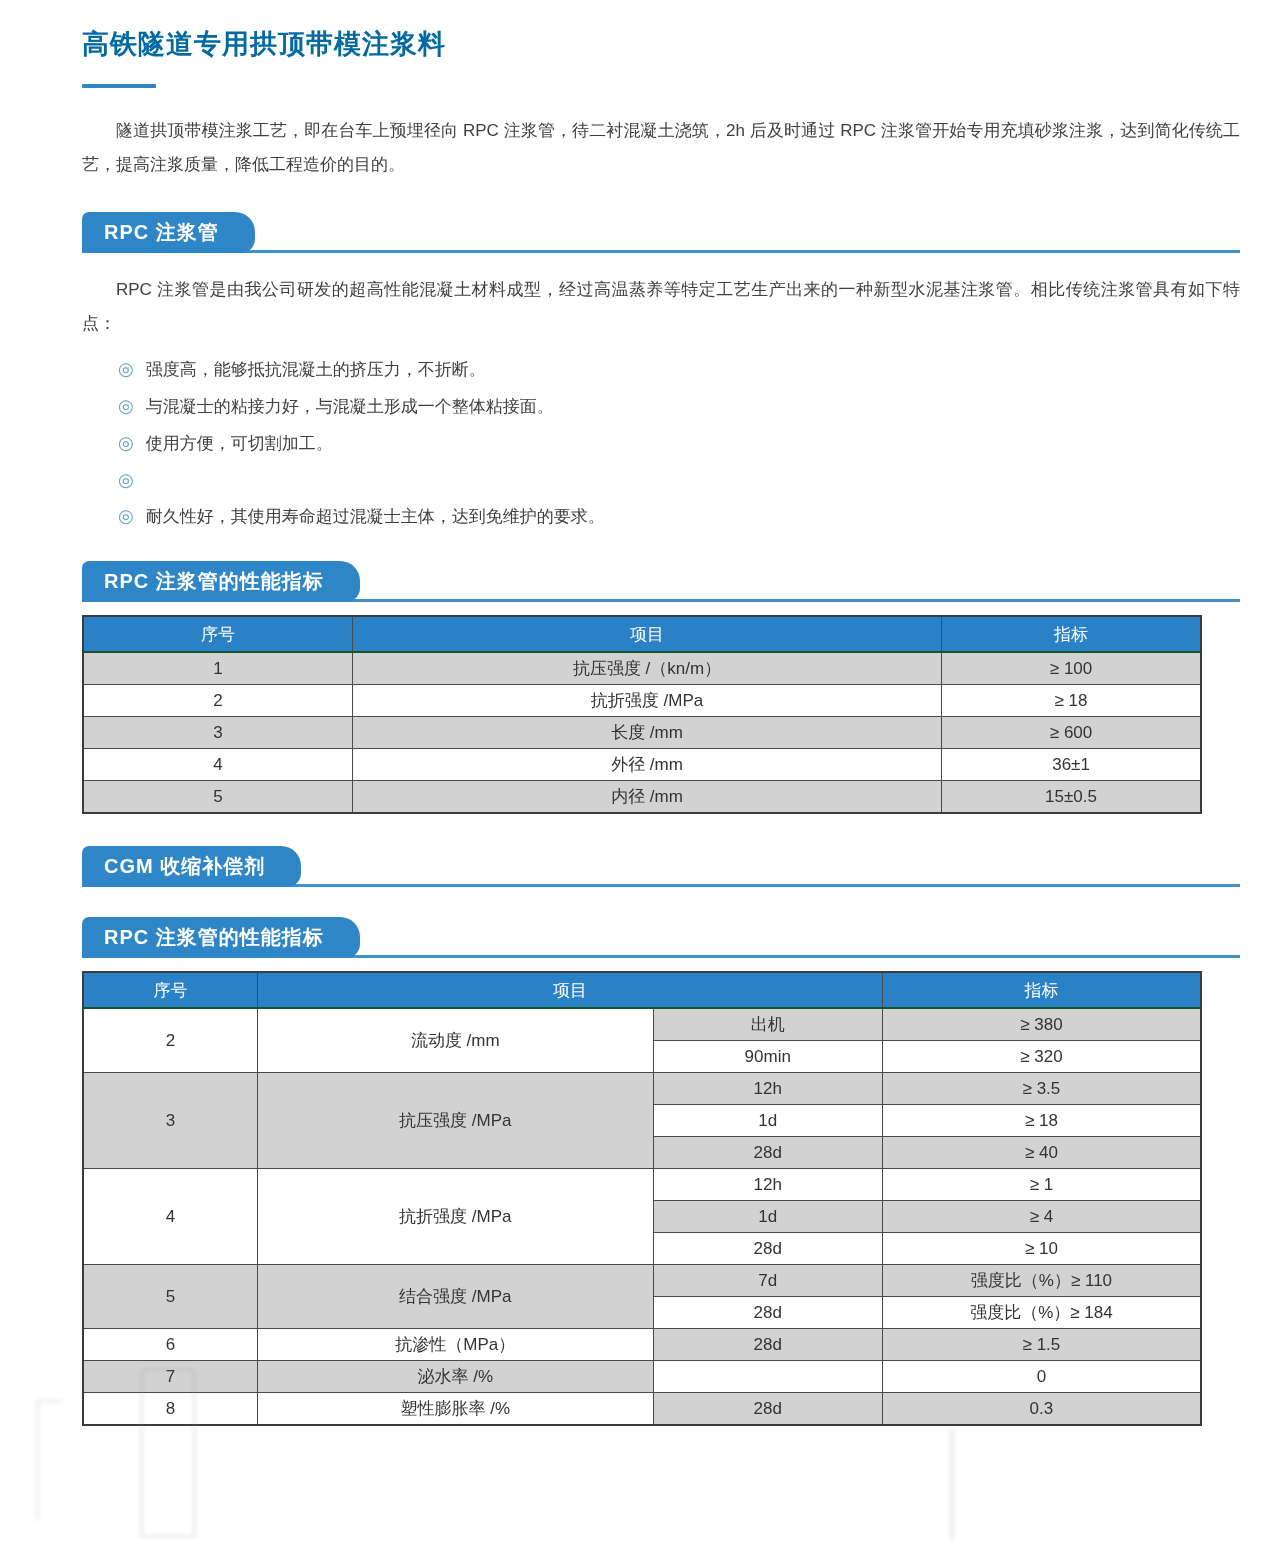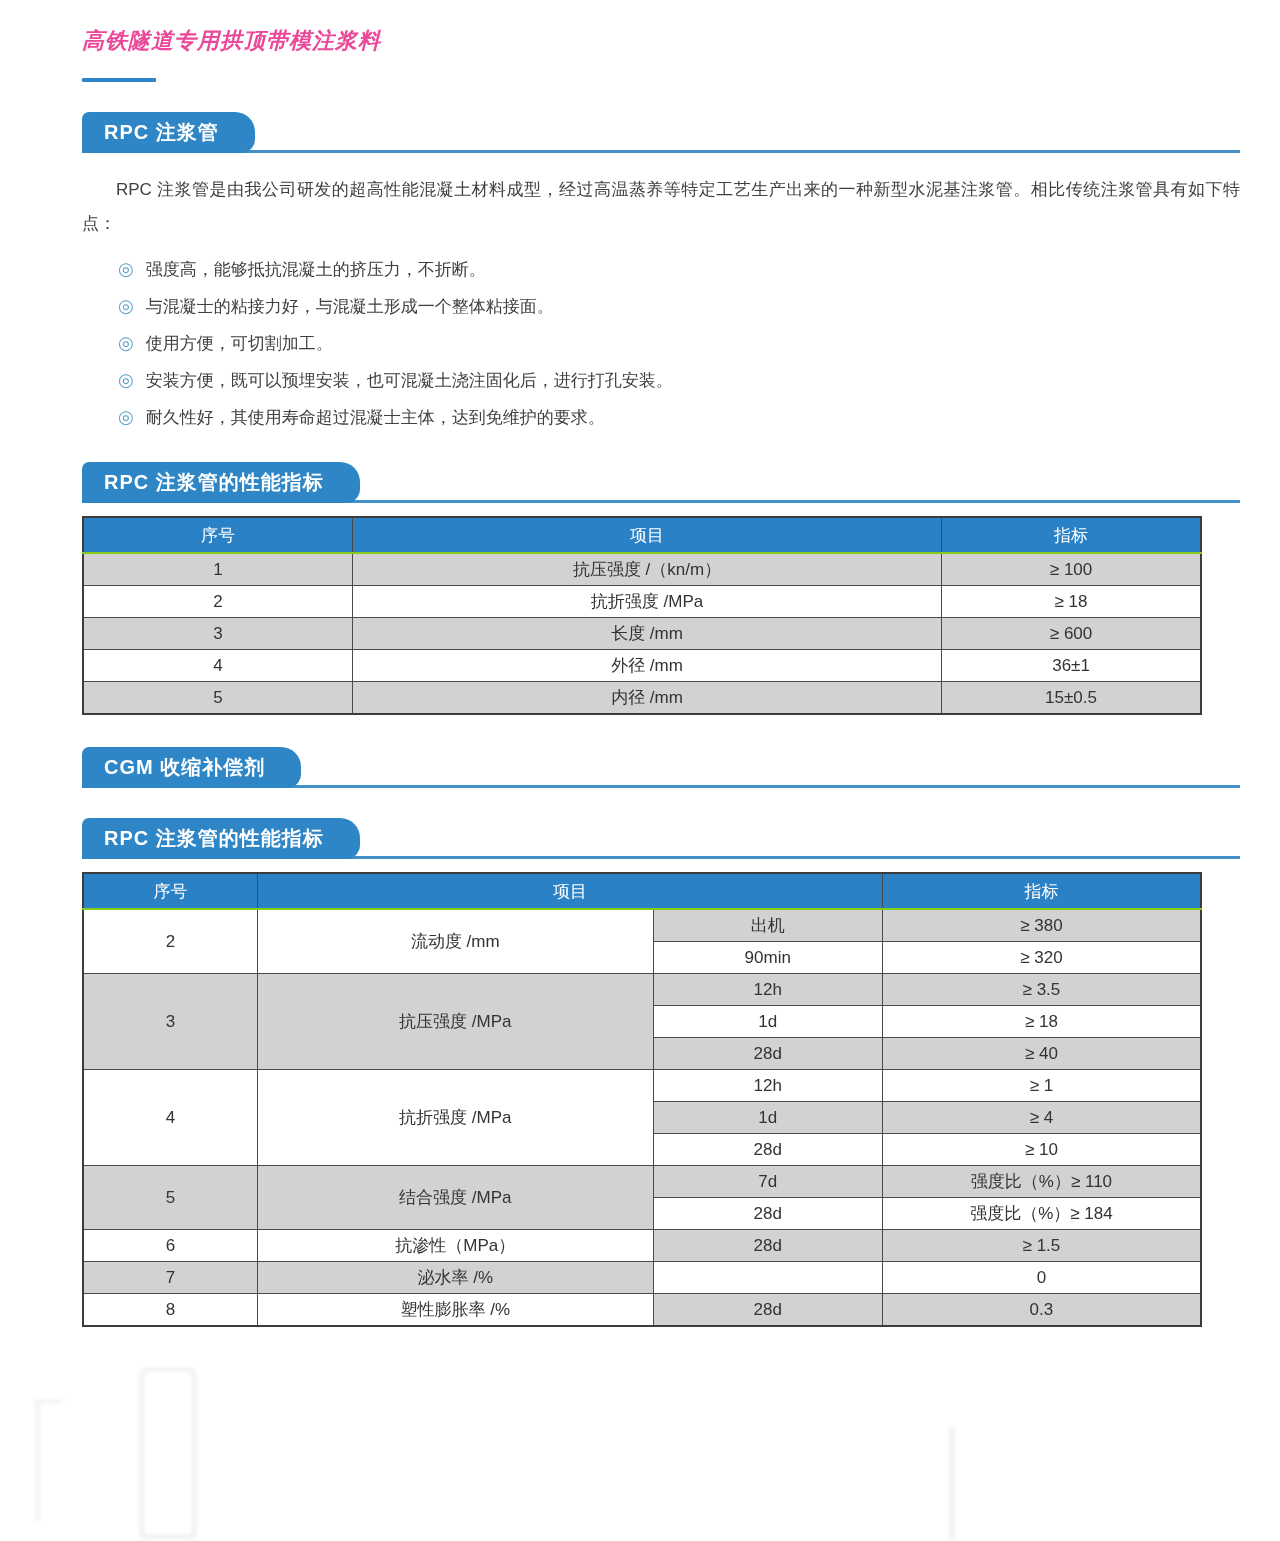--- a/index.html
+++ b/index.html
@@ -5,21 +5,21 @@
   * { margin:0; padding:0; box-sizing:border-box; }
   html,body { background:#ffffff; }
   body {
     width:1280px; min-height:1541px; position:relative; overflow:hidden;
     font-family:"Liberation Sans","DejaVu Sans",sans-serif;
     color:#3d3d3d;
   }
   .page { padding:26px 40px 0 82px; position:relative; }
 
   
-  .doc-title { font-size:22px; font-weight:bold; color:#ec4899; letter-spacing:1px;font-style:italic; }
+  .doc-title { font-size:27px; font-weight:bold; color:#0369a1; letter-spacing:1px; }
   .title-underline { width:74px; height:4px; background:#2e86c6; margin-top:22px; border-radius:1px; }
 
   
   .para { font-size:17px; line-height:34px; text-align:justify; text-indent:2em; color:#404040; }
   .intro { margin-top:26px; }
 
   
   .banner-row { position:relative; height:41px; }
   .banner-line { position:absolute; left:0; right:0; bottom:0; height:3px; background:#4090ca; }
   .banner {
@@ -34,21 +34,21 @@
   .bullets { list-style:none; margin-top:10px; }
   .bullets li { display:flex; align-items:baseline; line-height:36px; font-size:17px; color:#404040; padding-left:36px; }
   .bullet-marker { color:#5ba3c7; font-size:18px; margin-right:12px; flex:0 0 auto; }
 
   
   table { width:1120px; border-collapse:collapse; table-layout:fixed; border:2px solid #3c3c3c; }
   th, td {
     border:1px solid #4a4a4a; text-align:center; font-weight:normal;
     font-size:17px; color:#333333; padding:4px 6px; height:32px; background:#ffffff;
   }
-  thead th { background:#2b81c5; color:#ffffff; height:36px; border-bottom:2px solid #84cc16; }
+  thead th { background:#2b81c5; color:#ffffff; height:36px; border-bottom:2px solid #14532d; }
   .shade { background:#d2d2d2; }
 
   
   .artifact { position:absolute; pointer-events:none; filter:blur(2px); opacity:0.18; }
   .artifact-a { left:140px; top:1368px; width:56px; height:170px; border:3px solid #8a8a84; border-radius:8px 8px 4px 4px; }
   .artifact-b { left:950px; top:1428px; width:4px; height:112px; background:#9a9a94; }
   .artifact-c { left:36px; top:1400px; width:26px; height:120px; border-left:3px solid #9a9a94; border-top:3px solid #9a9a94; }
 
   .mt-banner1 { margin-top:30px; }
   .mt-para   { margin-top:20px; }
@@ -58,20 +58,21 @@
   .mt-banner4 { margin-top:30px; }
 </style>
 </head>
 <body>
 
 <div class="page">
 
   <h1 class="doc-title">高铁隧道专用拱顶带模注浆料</h1>
   <div class="title-underline"></div>
 
+  <p class="para intro">隧道拱顶带模注浆工艺，即在台车上预埋径向 RPC 注浆管，待二衬混凝土浇筑，2h 后及时通过 RPC 注浆管开始专用充填砂浆注浆，达到简化传统工艺，提高注浆质量，降低工程造价的目的。</p>
 
   <div class="banner-row mt-banner1">
     <div class="banner-line"></div>
     <div class="banner">RPC 注浆管</div>
   </div>
 
   <p class="para mt-para">RPC 注浆管是由我公司研发的超高性能混凝土材料成型，经过高温蒸养等特定工艺生产出来的一种新型水泥基注浆管。相比传统注浆管具有如下特点：</p>
 
   <ul class="bullets">
       <li>
@@ -81,21 +82,20 @@
       <li>
         <span class="bullet-marker">◎</span>
         <span>与混凝士的粘接力好，与混凝土形成一个整体粘接面。</span>
       </li>
       <li>
         <span class="bullet-marker">◎</span>
         <span>使用方便，可切割加工。</span>
       </li>
       <li>
         <span class="bullet-marker">◎</span>
-        <span>安装方便，既可以预埋安装，也可混凝土浇注固化后，进行打孔安装。</span>
       </li>
       <li>
         <span class="bullet-marker">◎</span>
         <span>耐久性好，其使用寿命超过混凝士主体，达到免维护的要求。</span>
       </li>
     </ul>
 
   <div class="banner-row mt-banner2">
     <div class="banner-line"></div>
     <div class="banner">RPC 注浆管的性能指标</div>

